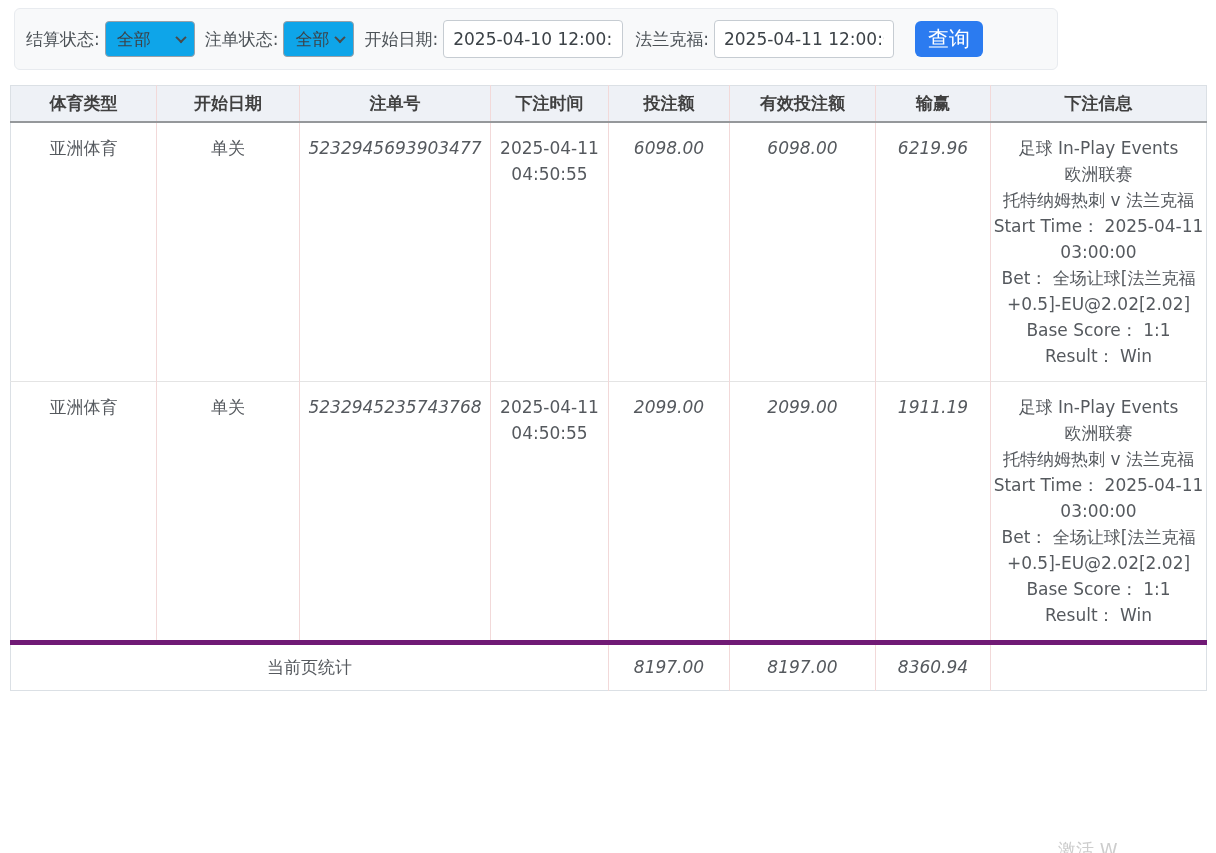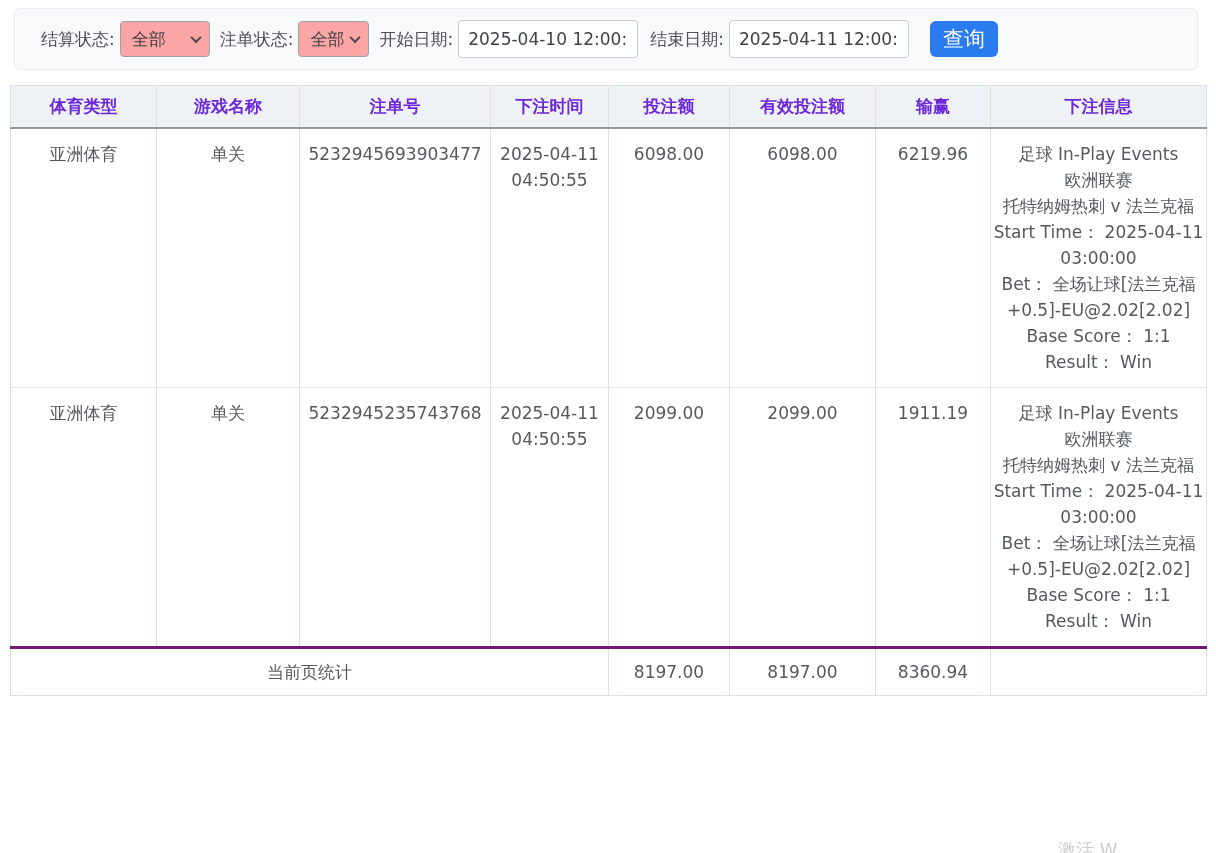--- a/index.html
+++ b/index.html
@@ -6,27 +6,27 @@
   html,body { margin:0; padding:0; }
   body {
     width:1216px; height:853px; overflow:hidden; position:relative;
     background:#ffffff; color:#55595e;
     font-family:"DejaVu Sans","Liberation Sans",sans-serif;
     font-size:17px;
   }
 
   
   .filter-bar {
-    position:absolute; left:14px; top:8px; width:1184px; height:62px;
+    position:absolute; left:14px; top:8px; width:1044px; height:62px;
     background:#f8f9fa; border:1px solid #e8ebef; border-radius:6px;
-    display:flex; align-items:center; padding:0 24px;
+    display:flex; align-items:center; padding:0 9px;
   }
   .f-label { color:#4c5257; margin:0 5px 0 2px; white-space:nowrap; }
   .select {
-    background:#fca5a5; border:1px solid #9aa1a8; border-radius:4px;
+    background:#0ea5e9; border:1px solid #9aa1a8; border-radius:4px;
     height:36px; display:flex; align-items:center;
     padding:0 9px 0 11px; margin-right:8px; color:#3c4247; cursor:pointer;
   }
   .select.wide  { width:90px; justify-content:space-between; }
   .chevron {
     width:8px; height:8px; flex:0 0 auto;
     border-right:2px solid #4a4a4a; border-bottom:2px solid #4a4a4a;
     transform:rotate(45deg) translate(-1px,-1px); margin-left:7px;
   }
   .text-input {
@@ -40,36 +40,36 @@
     font-family:inherit; font-size:21px;
   }
 
   
   .bet-table {
     position:absolute; left:10px; top:85px; width:1196px;
     border-collapse:collapse; table-layout:fixed; font-size:17px;
     border:1px solid #dbe0e5;
   }
   .bet-table th {
-    background:#eef1f6; height:42px; font-weight:700; color:#6d28d9;
+    background:#eef1f6; height:36px; font-weight:700; color:#404040;
     border-bottom:2px solid #95989b; border-right:1px solid #f2d9d9;
     padding:0 2px;
   }
   .bet-table td {
     text-align:center; vertical-align:top; line-height:26px;
     border-right:1px solid #f2d9d9; padding:12px 2px;
   }
   .bet-table th:last-child, .bet-table td:last-child { border-right:none; }
   .bet-table tr.data-row + tr.data-row td { border-top:1px solid #e4e4e4; }
   .bet-table tr.summary-row td {
-    border-top:3px solid #701a75; vertical-align:middle;
+    border-top:5px solid #701a75; vertical-align:middle;
     height:48px; padding:8px 2px;
   }
   .bet-info { white-space:pre-line;margin-top:45px; }
-  .num { letter-spacing:0; }
+  .num { letter-spacing:0;font-style:italic; }
 
   
   .watermark {
     position:absolute; left:1058px; top:838px; color:#cdcdcd;
     font-size:18px; white-space:nowrap; pointer-events:none;
   }
 </style>
 </head>
 <body>
 
@@ -82,41 +82,41 @@
 
   <span class="f-label">注单状态:</span>
   <div class="select">
     <span>全部</span>
     <span class="chevron"></span>
   </div>
 
   <span class="f-label">开始日期:</span>
   <input class="text-input" value="2025-04-10 12:00:00" style="">
 
-  <span class="f-label">结束日期:</span>
+  <span class="f-label">法兰克福:</span>
   <input class="text-input" value="2025-04-11 12:00:00" style="">
 
   <button class="query-btn">查询</button>
 </div>
 
 <table class="bet-table">
   <colgroup>
     <col style="width:146px">
       <col style="width:143px">
       <col style="width:191px">
       <col style="width:118px">
     <col style="width:121px">
       <col style="width:146px">
       <col style="width:115px">
       <col style="width:216px">
   </colgroup>
   <thead>
     <tr>
       <th>体育类型</th>
-      <th>游戏名称</th>
+      <th>开始日期</th>
       <th>注单号</th>
       <th>下注时间</th>
       <th>投注额</th>
       <th>有效投注额</th>
       <th>输赢</th>
       <th>下注信息</th>
     </tr>
   </thead>
   <tbody>
     <tr class="data-row">

